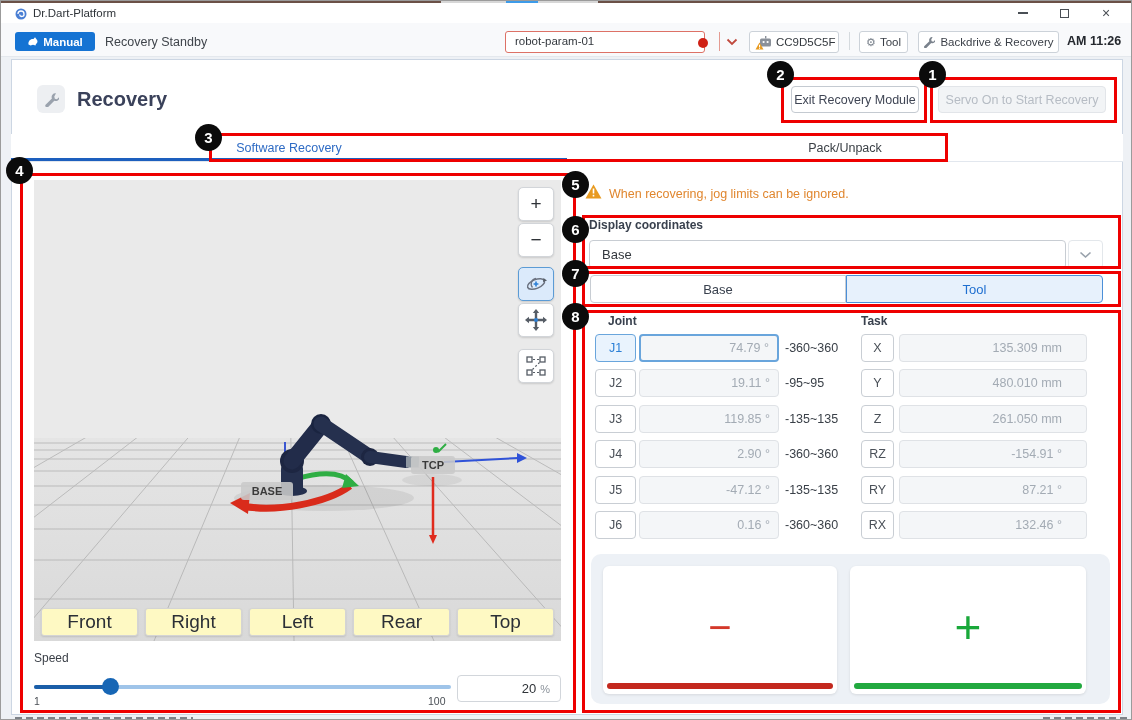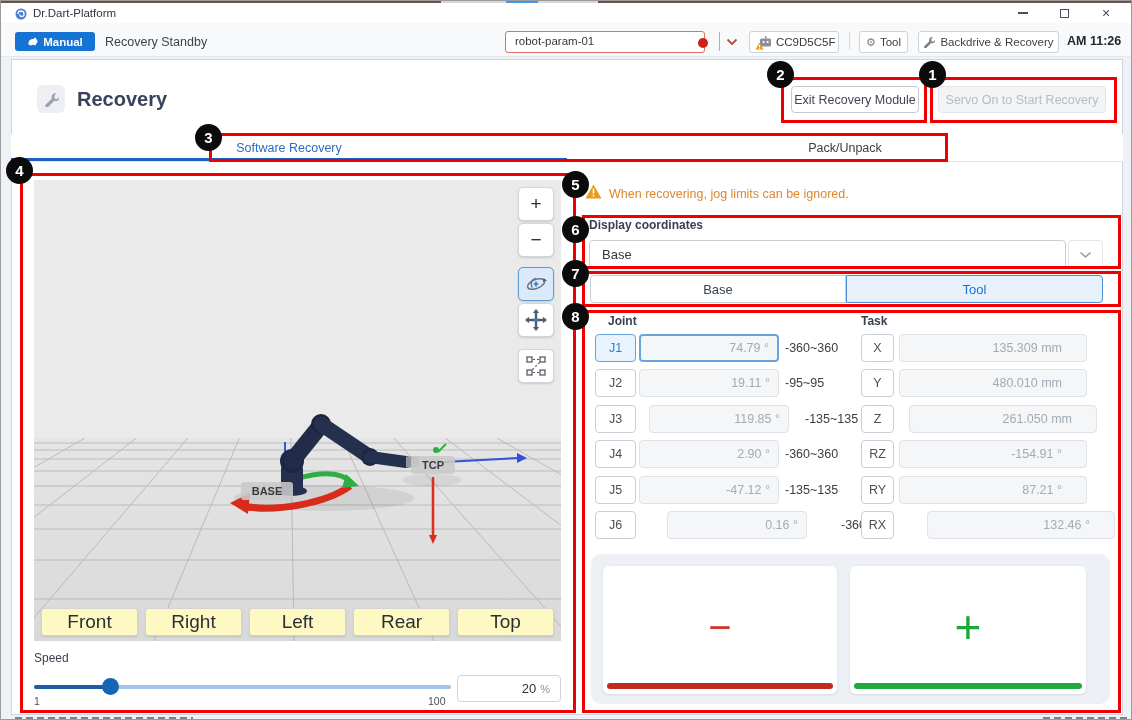--- a/index.html
+++ b/index.html
@@ -97,21 +97,21 @@
                 display:flex; align-items:center; justify-content:center; }
   .seg { position:absolute; top:274px; height:28px; display:flex; align-items:center; justify-content:center; font-size:13px; }
   .seg-base { left:589px; width:256px; background:#fff; border:1px solid #c8cdd3; border-radius:4px 0 0 4px; color:#39414e; }
   .seg-tool { left:845px; width:257px; background:#e7f1fc; border:1px solid #4b8fd8; border-radius:0 4px 4px 0; color:#1f6fd0; }
 
   .joint-label { position:absolute; left:607px; top:313px; font-size:12px; font-weight:bold; color:#39414e; }
   .task-label  { position:absolute; left:860px; top:313px; font-size:12px; font-weight:bold; color:#39414e; }
 
   .jrow { position:absolute; left:594px; width:300px; height:28px; display:flex; align-items:center; }
   .trow { position:absolute; left:860px; width:230px; height:28px; display:flex; align-items:center; }
-  .r0 { top:333px; } .r1 { top:368px; } .r2 { top:404px;gap:10px; } .r3 { top:439px; } .r4 { top:475px; } .r5 { top:510px;gap:28px; }
+  .r0 { top:333px; } .r1 { top:368px; } .r2 { top:404px; } .r3 { top:439px; } .r4 { top:475px; } .r5 { top:510px; }
   .jname { width:41px; height:28px; border:1px solid #c9ced4; border-radius:4px; background:#fff; color:#4a5058;
            font-size:12.5px; display:flex; align-items:center; justify-content:center; flex:none; }
   .jname.sel { background:#e9f3fd; border-color:#69a5dc; color:#2b7fd6; }
   .jval { margin-left:3px; width:140px; height:28px; border:1px solid #dfe2e6; border-radius:4px; background:#f4f6f8;
           color:#a3abb4; font-size:12.5px; display:flex; align-items:center; justify-content:flex-end; padding-right:8px; flex:none; }
   .jval.sel { border:2px solid #69a5dc; }
   .jrange { margin-left:6px; font-size:12.5px; color:#3a4048; }
   .tname { width:33px; height:28px; border:1px solid #c9ced4; border-radius:4px; background:#fff; color:#4a5058;
            font-size:12.5px; display:flex; align-items:center; justify-content:center; flex:none; }
   .tval { margin-left:5px; width:188px; height:28px; border:1px solid #dfe2e6; border-radius:4px; background:#f4f6f8;

